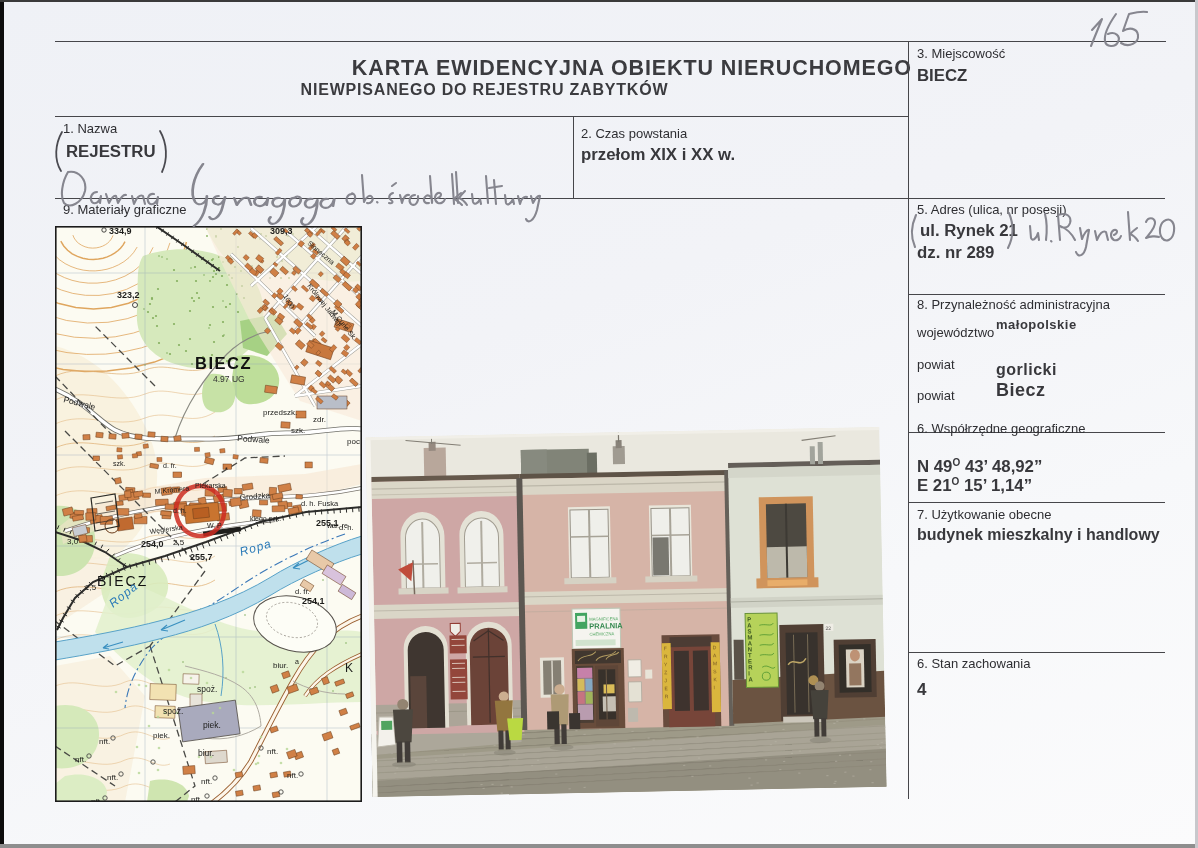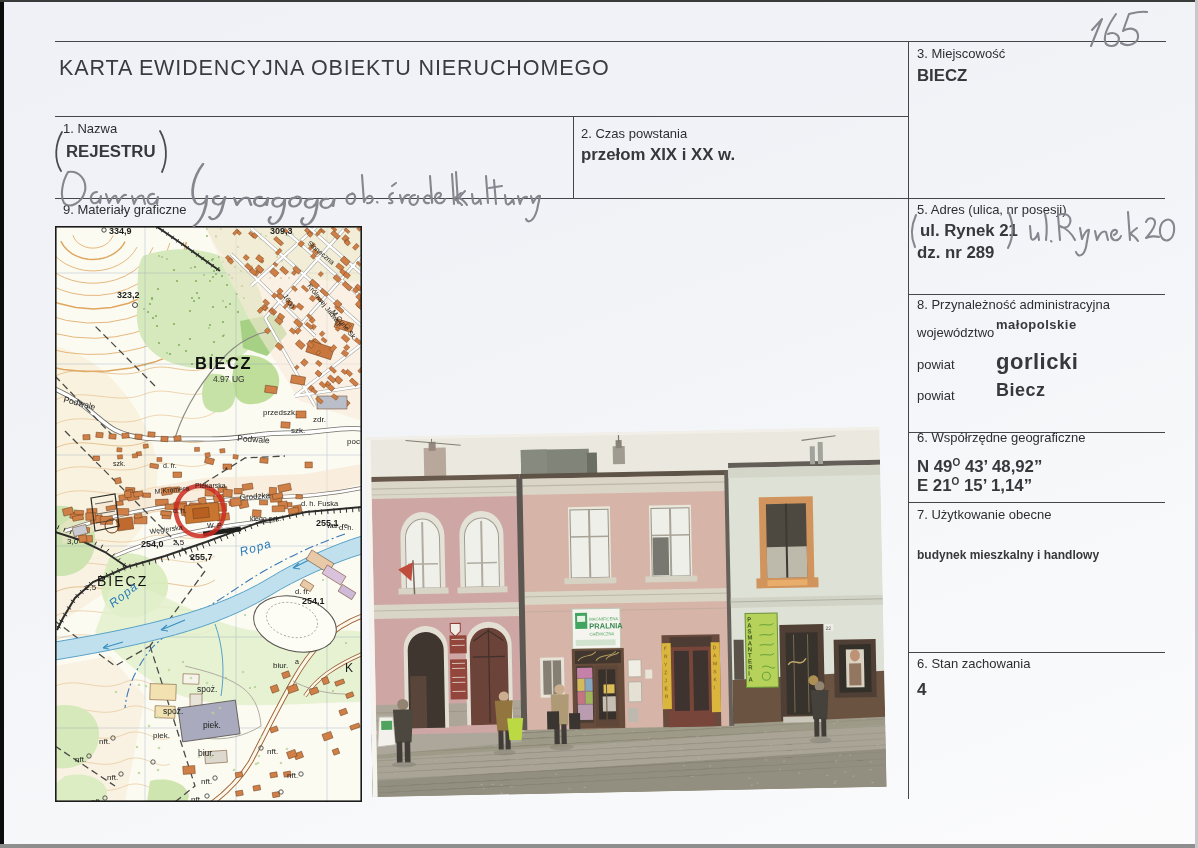--- a/index.html
+++ b/index.html
@@ -10,56 +10,57 @@
 .bv{position:absolute;font-weight:bold;font-size:16.8px;color:#38383c;white-space:nowrap}
 </style></head>
 <body>
 <div id="page">
 
 <div style="position:absolute;left:0;top:0;width:4px;height:848px;background:#0c0c0c;z-index:40"></div>
 <div style="position:absolute;left:0;top:0;width:1198px;height:2px;background:#3a3a3a;z-index:40"></div>
 <div style="position:absolute;left:0;top:844px;width:1198px;height:4px;background:#8e8e8e;z-index:40"></div>
 <div style="position:absolute;left:1195px;top:0;width:3px;height:848px;background:#c8c8cc;z-index:40"></div>
 
-<div style="position:absolute;left:59px;top:56px;width:853px;text-align:left;font-weight:normal;font-size:21.5px;color:#3b3b3f;letter-spacing:0.9px">KARTA EWIDENCYJNA OBIEKTU NIERUCHOMEGO</div>
+<div style="position:absolute;left:59px;top:56px;width:853px;text-align:right;font-weight:bold;font-size:21.5px;color:#3b3b3f;letter-spacing:0.9px">KARTA EWIDENCYJNA OBIEKTU NIERUCHOMEGO</div>
+<div style="position:absolute;left:58px;top:81px;width:853px;text-align:center;font-weight:bold;font-size:16px;color:#3b3b3f;letter-spacing:0.8px">NIEWPISANEGO DO REJESTRU ZABYTKÓW</div>
 
 <div class="hl" style="left:55px;top:41px;width:1111px"></div>
 <div class="hl" style="left:55px;top:116px;width:853px"></div>
 <div class="hl" style="left:55px;top:198px;width:1110px"></div>
 <div class="hl" style="left:908px;top:294px;width:257px"></div>
 <div class="hl" style="left:908px;top:432px;width:257px"></div>
 <div class="hl" style="left:908px;top:502px;width:257px"></div>
 <div class="hl" style="left:908px;top:652px;width:257px"></div>
 <div class="vl" style="left:573px;top:116px;height:82px"></div>
 <div class="vl" style="left:908px;top:41px;height:758px"></div>
 
 <div class="lbl" style="left:63px;top:121px">1. Nazwa</div>
 <div class="lbl" style="left:581px;top:126px">2. Czas powstania</div>
 <div class="lbl" style="left:917px;top:46px">3. Miejscowość</div>
 <div class="lbl" style="left:63px;top:202px">9. Materiały graficzne</div>
 <div class="lbl" style="left:917px;top:202px">5. Adres (ulica, nr posesji)</div>
 <div class="lbl" style="left:917px;top:297px">8. Przynależność administracyjna</div>
-<div class="lbl" style="left:917px;top:430px">6. Współrzędne geograficzne</div>
+<div class="lbl" style="left:917px;top:421px">6. Współrzędne geograficzne</div>
 <div class="lbl" style="left:917px;top:507px">7. Użytkowanie obecne</div>
 <div class="lbl" style="left:917px;top:656px">6. Stan zachowania</div>
 
 <div class="bv" style="left:66px;top:142px">REJESTRU</div>
 <div class="bv" style="left:581px;top:145px">przełom XIX i XX w.</div>
 <div class="bv" style="left:917px;top:66px">BIECZ</div>
 <div class="bv" style="left:920px;top:221px">ul. Rynek 21</div>
 <div class="bv" style="left:917px;top:243px">dz. nr 289</div>
 <div class="lbl" style="left:917px;top:325px">województwo</div>
 <div class="bv" style="left:996px;top:317px;font-size:13px;letter-spacing:0.5px">małopolskie</div>
 <div class="lbl" style="left:917px;top:357px">powiat</div>
-<div class="bv" style="left:996px;top:349px;font-size:22px;letter-spacing:0.5px">gorlicki</div>
+<div class="bv" style="left:996px;top:361px;font-size:16px;letter-spacing:0.5px">gorlicki</div>
 <div class="lbl" style="left:917px;top:388px">powiat</div>
 <div class="bv" style="left:996px;top:380px;font-size:18px;letter-spacing:0.5px">Biecz</div>
 <div class="bv" style="left:917px;top:457px">N 49<span style="font-size:10px;vertical-align:6px">O</span> 43’ 48,92”</div>
 <div class="bv" style="left:917px;top:476px">E 21<span style="font-size:10px;vertical-align:6px">O</span> 15’ 1,14”</div>
-<div class="bv" style="left:917px;top:548px;font-size:12px">budynek mieszkalny i handlowy</div>
+<div class="bv" style="left:917px;top:526px;font-size:16px">budynek mieszkalny i handlowy</div>
 <div class="bv" style="left:917px;top:680px;font-size:17px">4</div>
 
 <svg id="map" width="307" height="576" viewBox="0 0 307 576" style="position:absolute;left:55px;top:226px">
 <rect x="0" y="0" width="307" height="576" fill="#fcfbf2"></rect>
 <path d="M0,120 C40,130 70,160 90,200 C115,250 100,300 60,330 L0,340 Z" fill="#f9f2df"></path>
 <path d="M0,330 C40,330 80,336 110,330 L60,360 L0,400 Z" fill="#f7efdd" opacity="0.8"></path>
 <path d="M0,440 L55,430 L90,470 L70,576 L0,576 Z" fill="#f8f1e0" opacity="0.9"></path>
 <g stroke="#dfa65f" fill="none" stroke-width="0.9">
 <polyline points="17.9,9.1 19.1,12.0 21.0,14.8 23.6,17.3 26.7,19.3 30.1,20.8 33.8,21.8 37.6,22.1 41.2,21.9 44.6,21.2 47.7,20.1 50.4,18.7 52.7,17.1 54.5,15.3 56.0,13.4 57.2,11.4 58.0,9.4" stroke-width="0.8"></polyline>
 <polyline points="5.8,15.2 8.7,20.0 12.6,24.3 17.2,27.8 22.4,30.4 27.8,32.2 33.2,33.2 38.4,33.5 43.4,33.1 48.0,32.3 52.3,30.9 56.1,29.2 59.6,27.2 62.8,24.8 65.5,22.2 68.0,19.1 70.0,15.7" stroke-width="1.5"></polyline>

